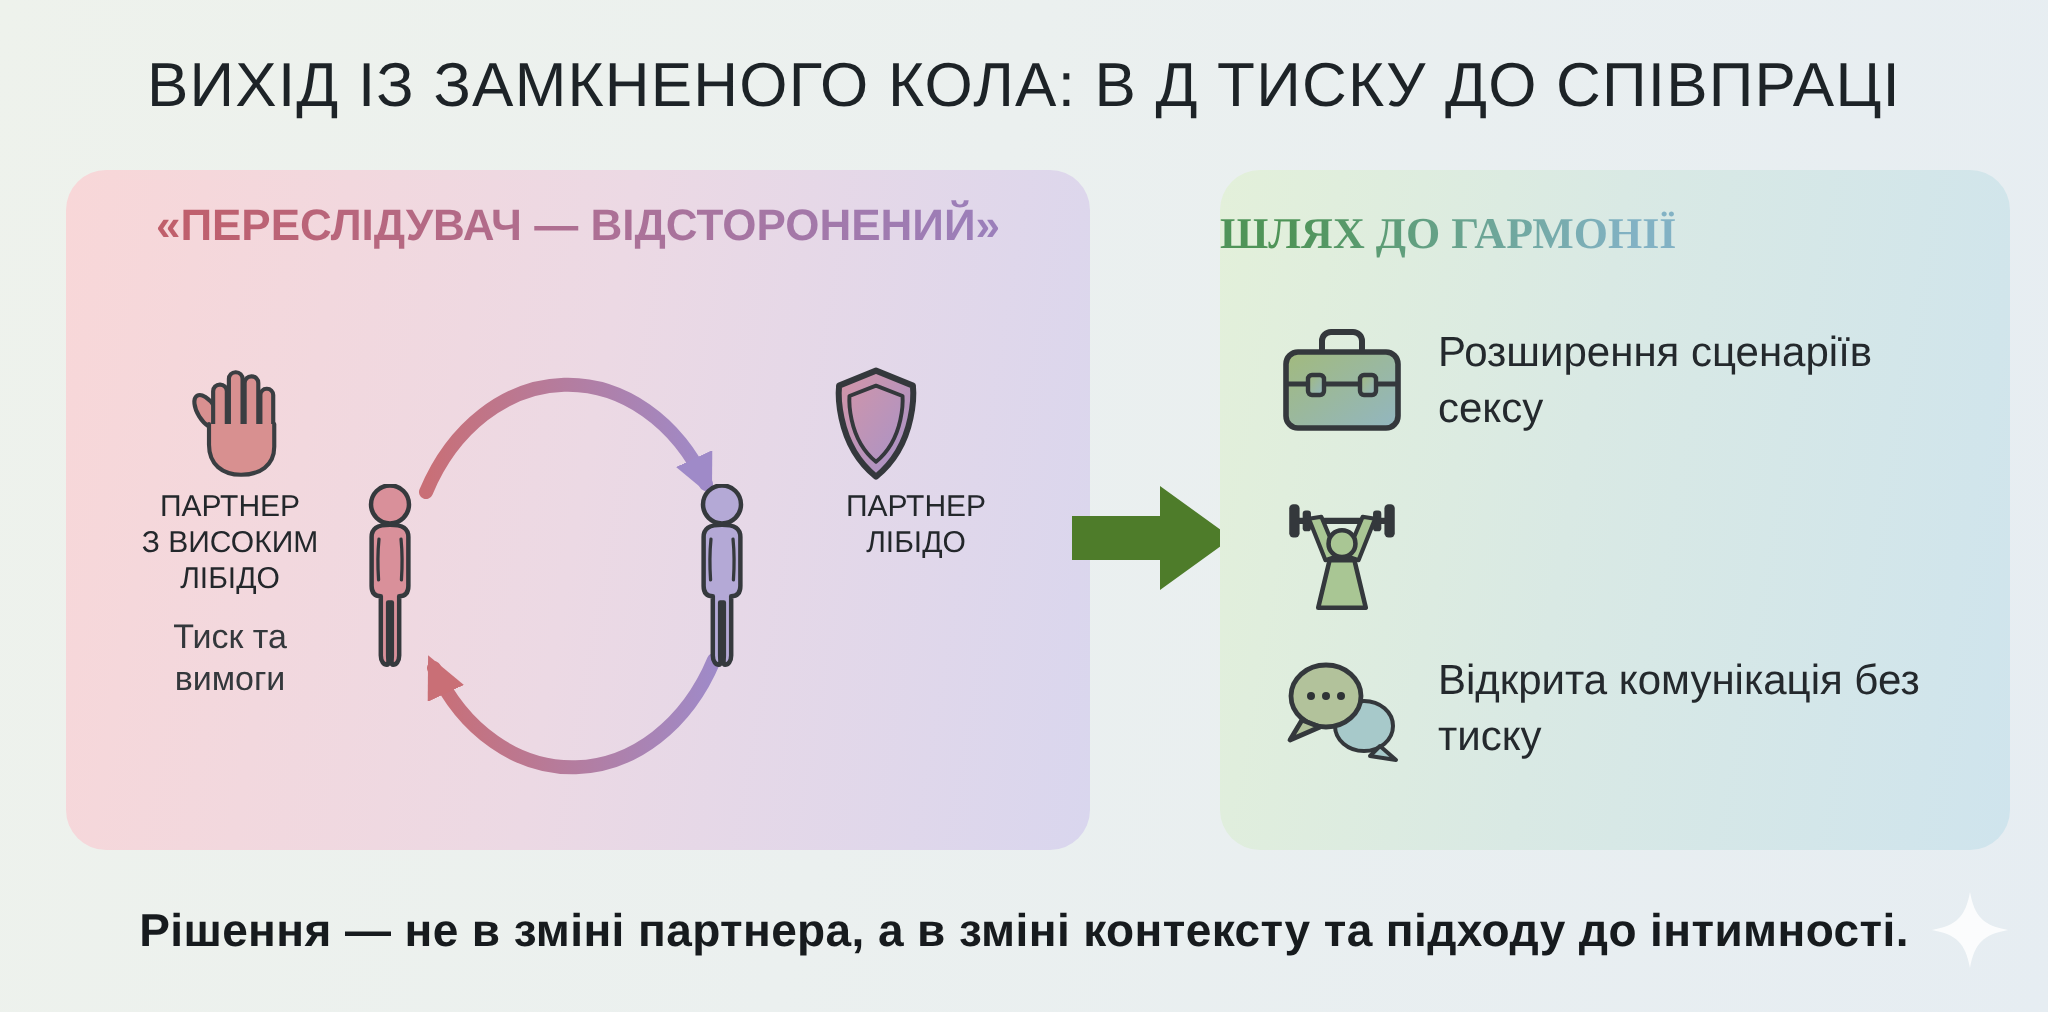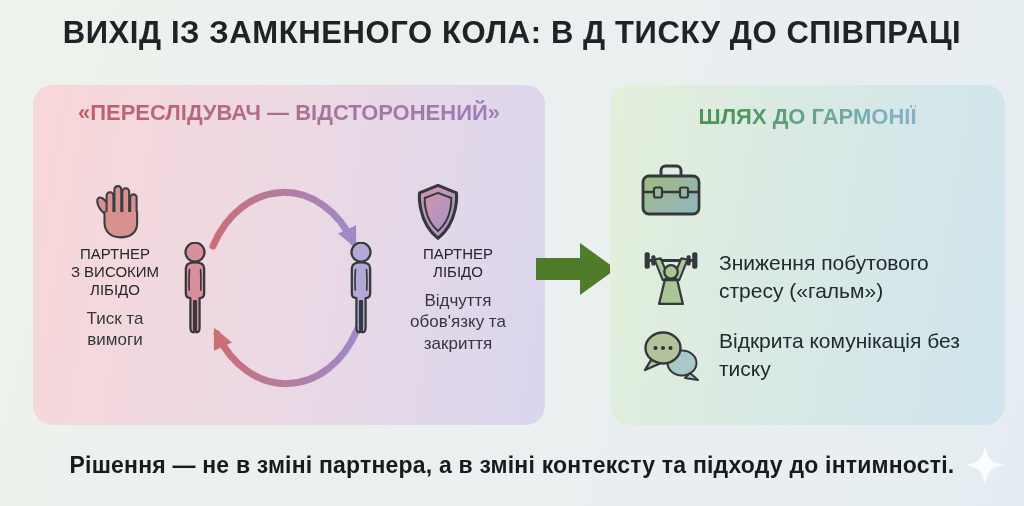--- a/index.html
+++ b/index.html
@@ -5,22 +5,22 @@
   * { margin:0; padding:0; box-sizing:border-box; }
   html,body { width:1024px; height:506px; overflow:hidden; }
   body {
     font-family:"Liberation Sans", sans-serif;
     background:linear-gradient(105deg,#eef2ec 0%,#ebf0ef 45%,#e6edf2 100%);
     position:relative;
   }
   .stage { position:absolute; inset:0; width:1024px; height:506px; }
 
   .title {
-    position:absolute; top:15px; left:0; width:1024px;
-    text-align:center; font-size:31px; font-weight:700;
+    position:absolute; top:25px; left:0; width:1024px;
+    text-align:center; font-size:31px; font-weight:400;
     letter-spacing:.6px; color:#1d2327;
   }
 
   
   .panel-left {
     position:absolute; left:33px; top:85px; width:512px; height:340px;
     border-radius:20px;
     background:linear-gradient(100deg,#f8d7d8 0%,#ecd9e4 50%,#d9d6ee 100%);
   }
   .lp-header { position:absolute; top:15px; left:0; width:100%; text-align:center; }
@@ -51,21 +51,21 @@
 
   
   .mid-arrow { position:absolute; left:536px; top:241px; width:80px; height:56px; }
 
   
   .panel-right {
     position:absolute; left:610px; top:85px; width:395px; height:340px;
     border-radius:20px;
     background:linear-gradient(100deg,#e3f0da 0%,#d9e9e4 45%,#cfe4ed 100%);
   }
-  .rp-header { position:absolute; top:19px; left:0; width:100%; text-align:center; }
+  .rp-header { position:absolute; top:19px; left:0; width:100%; text-align:left;font-family:Liberation Serif, serif; }
   .rp-header span {
     font-size:22px; font-weight:800;
     background:linear-gradient(90deg,#4f9458 15%,#82b2c4 90%);
     -webkit-background-clip:text; background-clip:text;
     color:transparent; -webkit-text-fill-color:transparent;
   }
   .rp-item { position:absolute; left:30px; display:flex; align-items:center; gap:17px; }
   .rp-item .rp-icon { width:62px; height:60px; flex:0 0 62px; }
   .rp-item .rp-text { width:248px; font-size:21px; line-height:1.32; color:#24292d; font-weight:500; }
   .rp-1 { top:76px; }
@@ -160,21 +160,20 @@
 
     <div class="partner-block pb-high">
       <span class="lbl">ПАРТНЕР</span>
       <span class="lbl">З ВИСОКИМ</span>
       <span class="lbl">ЛІБІДО</span>
       <span class="sub">Тиск та вимоги</span>
     </div>
     <div class="partner-block pb-low">
       <span class="lbl">ПАРТНЕР</span>
       <span class="lbl">ЛІБІДО</span>
-      <span class="sub">Відчуття обов'язку та закриття</span>
     </div>
   </div>
 
   <div class="mid-arrow">
     <svg class="icon-svg" viewBox="0 0 80 56">
       <polygon points="0,17 44,17 44,2 80,28 44,54 44,39 0,39" fill="#4e7c2a"></polygon>
     </svg>
   </div>
 
   <div class="panel-right">
@@ -191,37 +190,37 @@
                 <stop offset="1" stop-color="#92b6c1"></stop>
             </linearGradient>
           </defs>
           <rect x="21" y="3" width="20" height="14" rx="4.5" fill="none" stroke="#34383c" stroke-width="3"></rect>
           <rect x="3" y="13" width="56" height="38" rx="6" fill="url(#caseGrad)" stroke="#34383c" stroke-width="2.8"></rect>
           <line x1="3" y1="29" x2="59" y2="29" stroke="#34383c" stroke-width="2.4"></line>
           <rect x="14" y="24.5" width="8" height="10" rx="2" fill="url(#caseGrad)" stroke="#34383c" stroke-width="2.2"></rect>
           <rect x="40" y="24.5" width="8" height="10" rx="2" fill="url(#caseGrad)" stroke="#34383c" stroke-width="2.2"></rect>
         </svg>
       </div>
+      <div class="rp-text">Розширення сценаріїв сексу</div>
     </div>
 
     <div class="rp-item rp-2">
       <div class="rp-icon">
         <svg class="icon-svg" viewBox="0 0 56 58">
           <line x1="7" y1="13" x2="49" y2="13" stroke="#34383c" stroke-width="3"></line>
           <rect x="2.5" y="5" width="5" height="16" rx="2" fill="#34383c"></rect>
           <rect x="9" y="8" width="4" height="10" rx="1.5" fill="#34383c"></rect>
           <rect x="48.5" y="5" width="5" height="16" rx="2" fill="#34383c"></rect>
           <rect x="43" y="8" width="4" height="10" rx="1.5" fill="#34383c"></rect>
           <path d="M12,12 L18,11 L26,30 L20,32 Z" fill="#a9c694" stroke="#34383c" stroke-width="2" stroke-linejoin="round"></path>
           <path d="M44,12 L38,11 L30,30 L36,32 Z" fill="#a9c694" stroke="#34383c" stroke-width="2" stroke-linejoin="round"></path>
           <circle cx="28" cy="24" r="6.5" fill="#a9c694" stroke="#34383c" stroke-width="2.2"></circle>
           <path d="M22,32 L34,32 L39.5,55 L16.5,55 Z" fill="#a9c694" stroke="#34383c" stroke-width="2.2" stroke-linejoin="round"></path>
         </svg>
       </div>
-      <div class="rp-text">Зниження побутового стресу («гальм»)</div>
     </div>
 
     <div class="rp-item rp-3">
       <div class="rp-icon">
         <svg class="icon-svg" viewBox="0 0 62 56">
           <g>
             <ellipse cx="42" cy="36" rx="14.5" ry="12.5" fill="#a7c9ca" stroke="#34383c" stroke-width="2"></ellipse>
             <path d="M50,46 L58,53 L45,51 Z" fill="#a7c9ca" stroke="#34383c" stroke-width="2" stroke-linejoin="round"></path>
           </g>
           <g>

